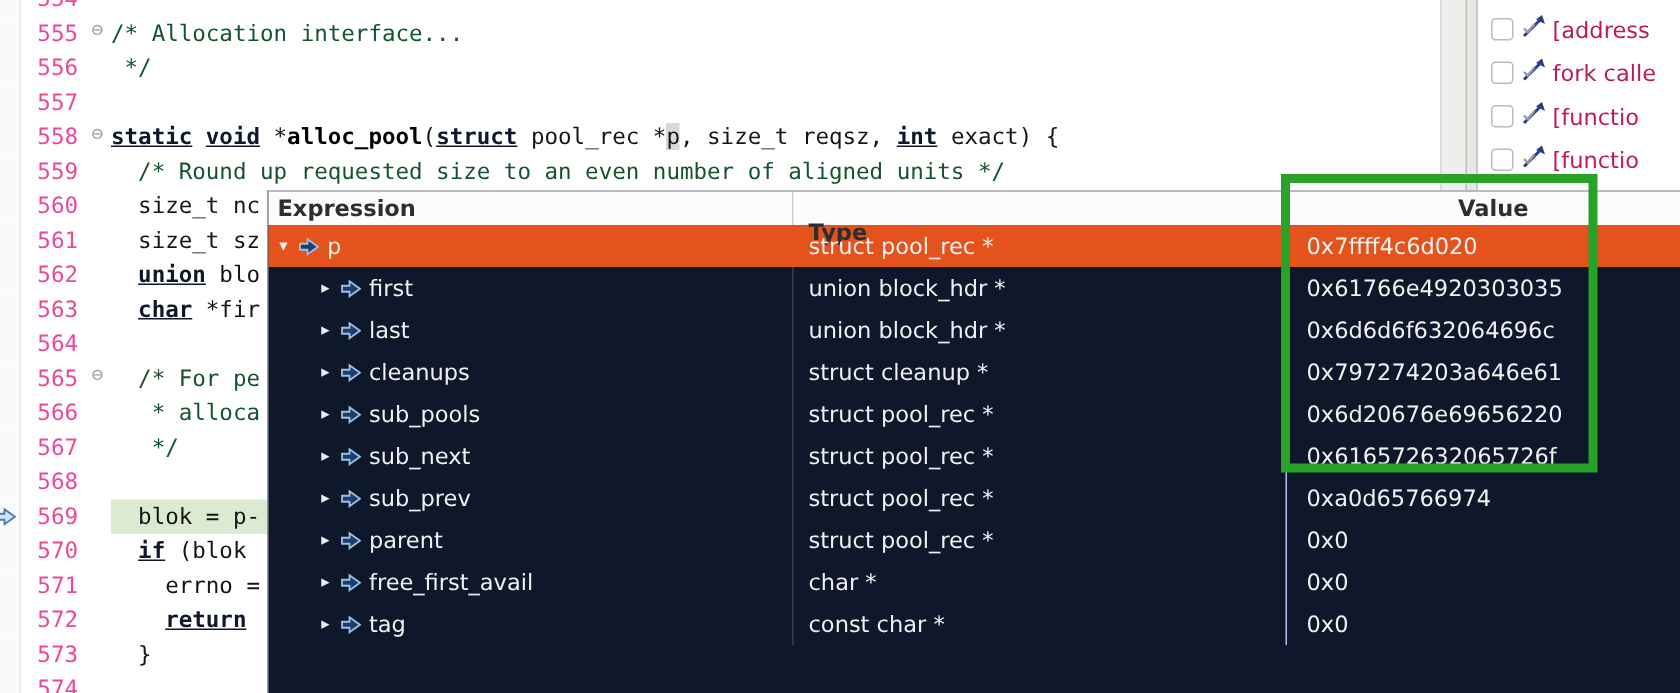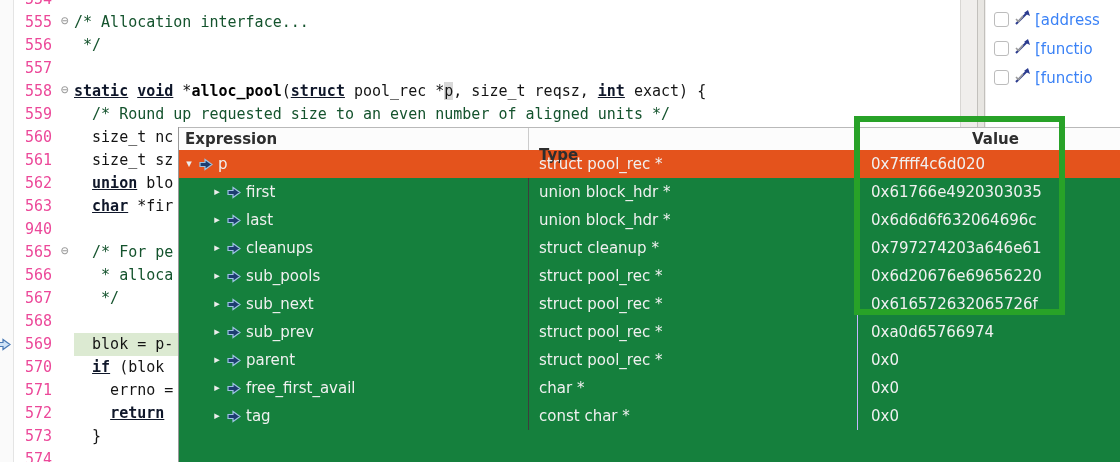--- a/index.html
+++ b/index.html
@@ -31,25 +31,25 @@
   #sash { position:absolute; left:960px; top:0; width:26px; height:462px; background:#f0eeec;
           border-left:1px solid #d8d6d3; }
   #sash .inner { position:absolute; left:16px; top:0; width:8px; height:462px; background:#e8e6e2;
           border-left:1px solid #c2c0bc; border-right:1px solid #c2c0bc; }
 
   
   #bp-panel { position:absolute; left:986px; top:0; width:134px; height:462px; background:#fff; }
   .bp-item { display:flex; align-items:center; height:29px; padding-left:8px; white-space:nowrap; overflow:hidden; }
   .bp-check { width:15px; height:15px; flex:0 0 15px; border:1px solid #bcbcbc; border-radius:3px; background:#fff; margin-right:4px; }
   .bp-icon { flex:0 0 19px; margin-right:3px; }
-  .bp-label { font-size:15px; color:#3b82f6; }
+  .bp-label { font-size:15px; color:#be185d; }
 
   
   #popup { position:absolute; left:178px; top:127px; width:942px; height:335px;
-           background:#15803d; border-left:1px solid #9a9a9a; z-index:5; }
+           background:#0f172a; border-left:1px solid #9a9a9a; z-index:5; }
   #popup-header { display:flex; height:23px; background:#fcfcfc; border-top:1px solid #b9b9b9;
            font-size:15px; font-weight:bold; color:#2e2e2e; line-height:22px; }
   .hd-expr { width:350px; flex:0 0 350px; padding-left:6px; border-right:1px solid #cccccc; }
   .hd-type { width:329px; flex:0 0 329px; padding-left:10px; border-right:1px solid #cccccc;margin-top:16px; }
   .hd-val  { flex:1 1 auto; padding-left:13px;text-align:center; }
   .var-row { display:flex; height:28px; line-height:28px; font-size:15px; color:#f0f0f0; }
   .var-row.selected { background:#e4531c; }
   .vr-expr { width:350px; flex:0 0 350px; display:flex; align-items:center; border-right:1px solid #3d3d3d; overflow:hidden; }
   .var-row.selected .vr-expr, .var-row.selected .vr-type { border-right-color:transparent; }
   .vr-type { width:329px; flex:0 0 329px; padding-left:10px; border-right:1px solid #c4b5fd; white-space:nowrap; overflow:hidden; }
@@ -126,21 +126,21 @@
           <div class="code-text"><span class="tok-p">  </span><span class="tok-k">union</span><span class="tok-p"> blo</span></div>
         </div>
         <div class="code-line">
           <div class="marker-col"></div>
           <div class="lineno">563</div>
           <div class="fold-col"></div>
           <div class="code-text"><span class="tok-p">  </span><span class="tok-k">char</span><span class="tok-p"> *fir</span></div>
         </div>
         <div class="code-line">
           <div class="marker-col"></div>
-          <div class="lineno">940</div>
+          <div class="lineno">564</div>
           <div class="fold-col"></div>
           <div class="code-text"></div>
         </div>
         <div class="code-line">
           <div class="marker-col"></div>
           <div class="lineno">565</div>
           <div class="fold-col"><span>⊖</span></div>
           <div class="code-text"><span class="tok-c">  /* For pe</span></div>
         </div>
         <div class="code-line">
@@ -219,31 +219,40 @@
           </svg></span>
         <span class="bp-label">[address</span>
       </div>
       <div class="bp-item">
         <span class="bp-check"></span>
         <span class="bp-icon"><svg width="19" height="18" viewBox="0 0 19 18">
             <line x1="3" y1="15" x2="15" y2="3" stroke="#2b3b8f" stroke-width="2"></line>
             <polygon points="15,1 17,7 11,4" fill="#2b3b8f"></polygon>
             <path d="M3 10 l2.5 2.5 L10 7" stroke="#9a9a9a" stroke-width="1.6" fill="none"></path>
           </svg></span>
-        <span class="bp-label">[functio</span>
+        <span class="bp-label">fork calle</span>
       </div>
       <div class="bp-item">
         <span class="bp-check"></span>
         <span class="bp-icon"><svg width="19" height="18" viewBox="0 0 19 18">
             <line x1="3" y1="15" x2="15" y2="3" stroke="#2b3b8f" stroke-width="2"></line>
             <polygon points="15,1 17,7 11,4" fill="#2b3b8f"></polygon>
             <path d="M3 10 l2.5 2.5 L10 7" stroke="#9a9a9a" stroke-width="1.6" fill="none"></path>
           </svg></span>
         <span class="bp-label">[functio</span>
       </div>
+      <div class="bp-item">
+        <span class="bp-check"></span>
+        <span class="bp-icon"><svg width="19" height="18" viewBox="0 0 19 18">
+            <line x1="3" y1="15" x2="15" y2="3" stroke="#2b3b8f" stroke-width="2"></line>
+            <polygon points="15,1 17,7 11,4" fill="#2b3b8f"></polygon>
+            <path d="M3 10 l2.5 2.5 L10 7" stroke="#9a9a9a" stroke-width="1.6" fill="none"></path>
+          </svg></span>
+        <span class="bp-label">[functio</span>
+      </div>
     </div>
 
   <div id="popup">
     <div id="popup-header">
       <div class="hd-expr">Expression</div>
       <div class="hd-type">Type</div>
       <div class="hd-val">Value</div>
     </div>
     <div id="popup-body">
         <div class="var-row lvl0 selected">

